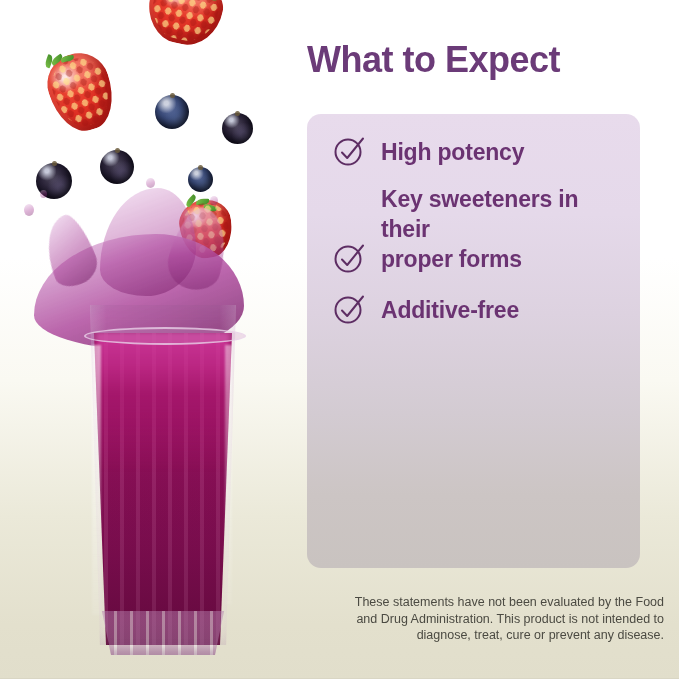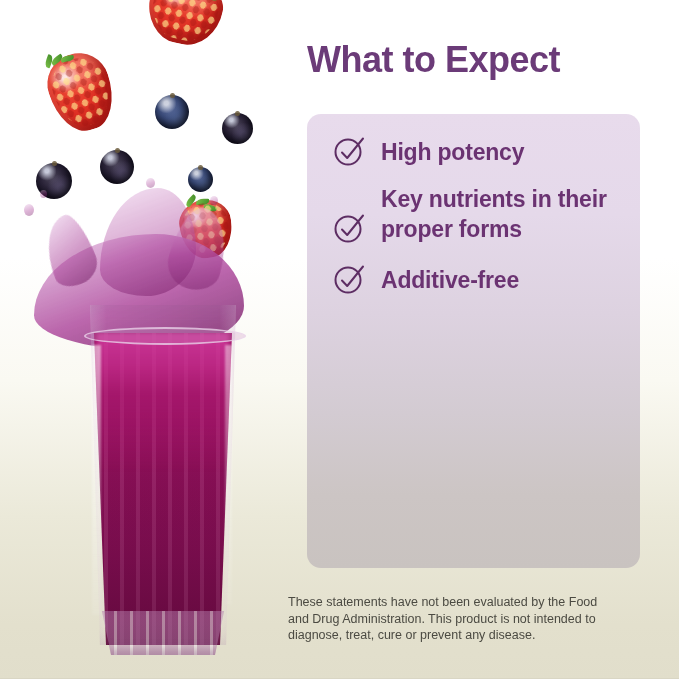--- a/index.html
+++ b/index.html
@@ -279,21 +279,21 @@
     letter-spacing: -0.2px;
     white-space: pre-line;
     padding-top: 1px;
   }
 
   #disclaimer {
     position: absolute;
     left: 288px;
     top: 594px;
     width: 376px;
-    text-align: left;
+    text-align: right;
     font-size: 12.5px;
     line-height: 16.5px;
     color: #4b4a42;
     white-space: pre-line;
   }
 </style>
 </head>
 <body>
 
 <div id="page">
@@ -372,21 +372,21 @@
       <span class="check-label">High potency</span>
     </div>
 
     <div class="check-item">
       <span class="check-icon">
         <svg width="34" height="34" viewBox="0 0 34 34">
           <circle cx="15" cy="19" r="12.5" fill="none" stroke="#5d2d63" stroke-width="2"></circle>
           <path d="M9 19.5 L14.2 25 L30 5.5" fill="none" stroke="#5d2d63" stroke-width="2" stroke-linecap="round" stroke-linejoin="round"></path>
         </svg>
       </span>
-      <span class="check-label">Key nutrients in their
+      <span class="check-label">Key sweeteners in their
 proper forms</span>
     </div>
 
 
 
     <div class="check-item">
       <span class="check-icon">
         <svg width="34" height="34" viewBox="0 0 34 34">
           <circle cx="15" cy="19" r="12.5" fill="none" stroke="#5d2d63" stroke-width="2"></circle>
           <path d="M9 19.5 L14.2 25 L30 5.5" fill="none" stroke="#5d2d63" stroke-width="2" stroke-linecap="round" stroke-linejoin="round"></path>

